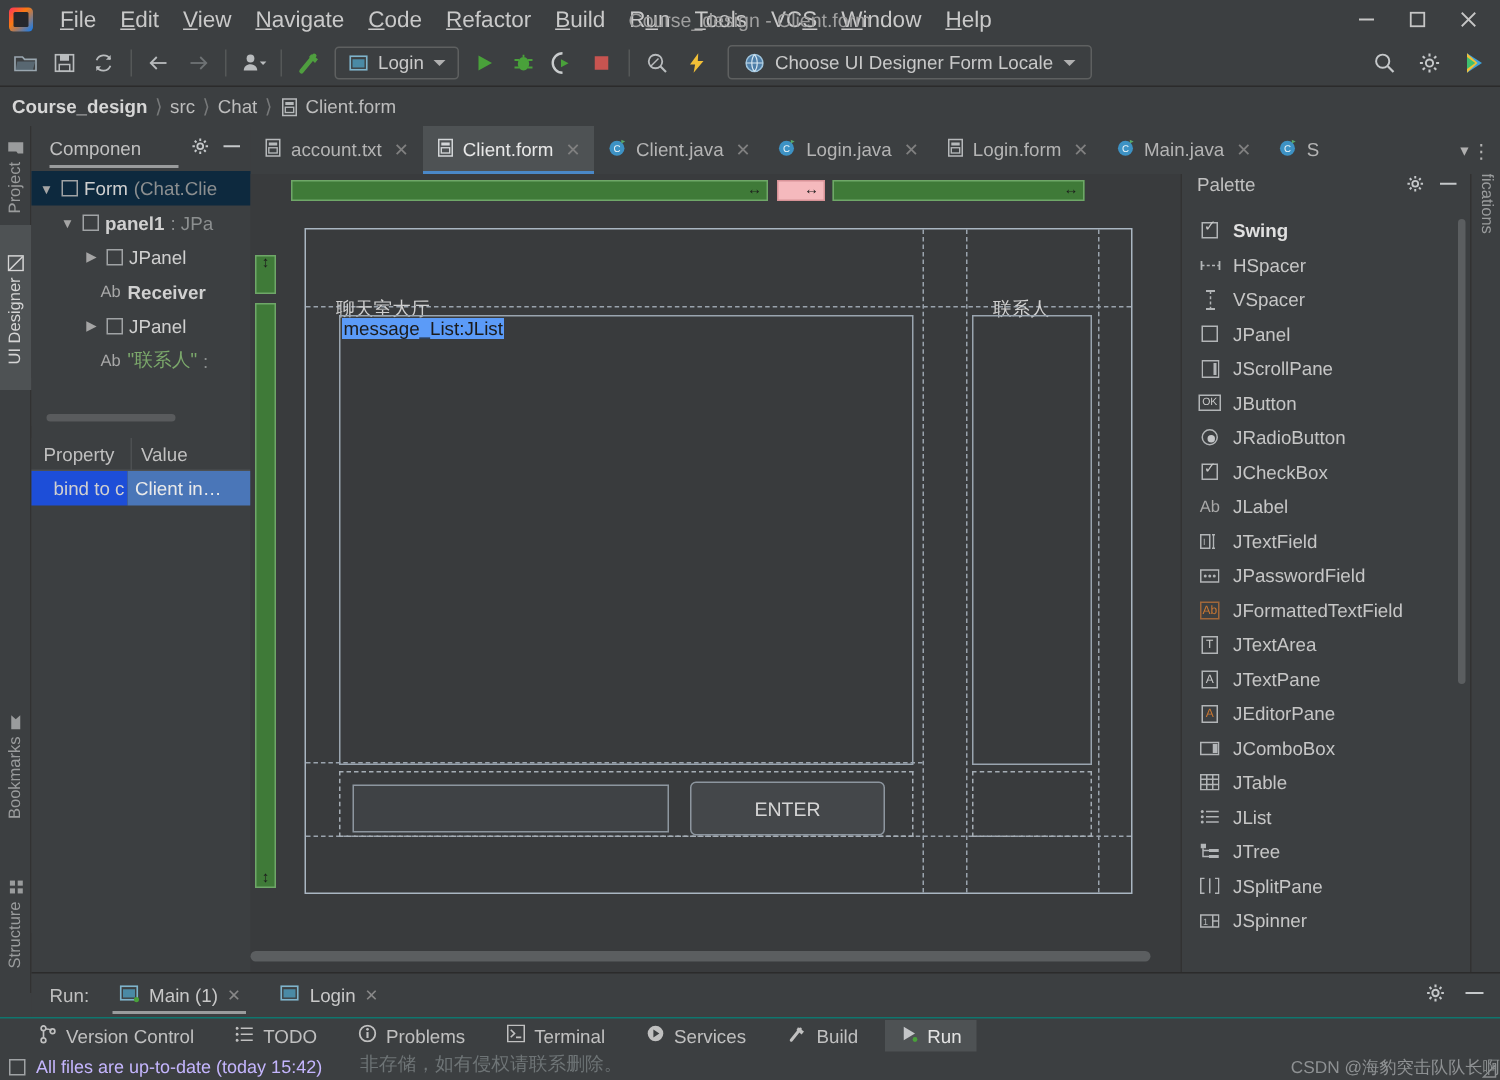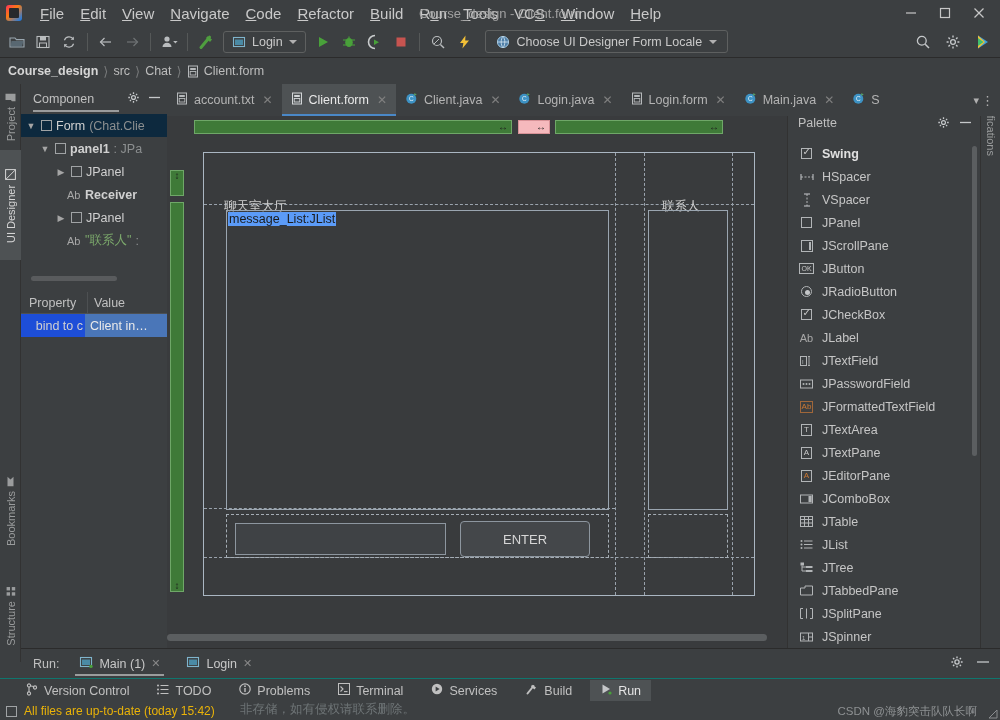--- a/index.html
+++ b/index.html
@@ -231,24 +231,24 @@
 
   .statusbar-tools {
     position:absolute; left:0; top:678px; width:1000px; height:24px;
     background:#3c3f41; border-top:1px solid #0f766e; display:flex; align-items:center; padding-left:16px; gap:8px;text-align:right;
   }
   .stool { display:flex; align-items:center; gap:6px; padding:3px 10px; font-size:12.5px; color:#c0c0c0; }
   .stool.active { background:#4e5254; color:#e4e4e4; }
 
   .statusbar {
     position:absolute; left:0; top:702px; width:964px; height:18px; background:#3c3f41;
-    display:flex; align-items:center; padding-left:6px; gap:7px; font-size:12px; color:#eab308;
+    display:flex; align-items:center; padding-left:6px; gap:7px; font-size:12px; color:#c4b5fd;
   }
   .wm {
-    position:absolute; right:23px; top:702px; height:18px; display:flex; align-items:center;
+    position:absolute; right:0; top:702px; height:18px; display:flex; align-items:center;
     font-size:11.5px; color:#8e9193;
   }
   .wm-faint2 { position:absolute; left:240px; top:701px; font-size:12.5px; color:#6e7476; white-space:nowrap;}
   .sq-resize { position:absolute; right:2px; bottom:2px; width:10px; height:10px; }
 </style>
 </head>
 <body>
 
 <div class="app">
 
@@ -836,28 +836,20 @@
               <rect x="6" y="4" width="6.5" height="2" fill="#b2b5b7"></rect>
               <rect x="6" y="8" width="6.5" height="2" fill="#b2b5b7"></rect>
               <path d="M2 3.5v5.5h4M2 5h4" stroke="#b2b5b7" fill="none"></path>
             </svg>
         </span>
         <span>JTree</span>
       </div>
       <div class="pal-item">
         <span class="pal-ico">
           <svg width="13" height="11" viewBox="0 0 13 11">
-              <path d="M0.5 3h4.5V1h7.5v9H0.5z" fill="none" stroke="#b2b5b7" stroke-width="1"></path>
-            </svg>
-        </span>
-        <span>JTabbedPane</span>
-      </div>
-      <div class="pal-item">
-        <span class="pal-ico">
-          <svg width="13" height="11" viewBox="0 0 13 11">
               <path d="M3 0.5H0.5v10H3M10 0.5h2.5v10H10" fill="none" stroke="#b2b5b7" stroke-width="1"></path>
               <line x1="6.5" y1="0.5" x2="6.5" y2="10.5" stroke="#b2b5b7" stroke-width="1"></line>
             </svg>
         </span>
         <span>JSplitPane</span>
       </div>
       <div class="pal-item">
         <span class="pal-ico">
           <svg width="13" height="10" viewBox="0 0 13 10">
               <rect x="0.5" y="1" width="12" height="8" fill="none" stroke="#b2b5b7" stroke-width="1"></rect>

